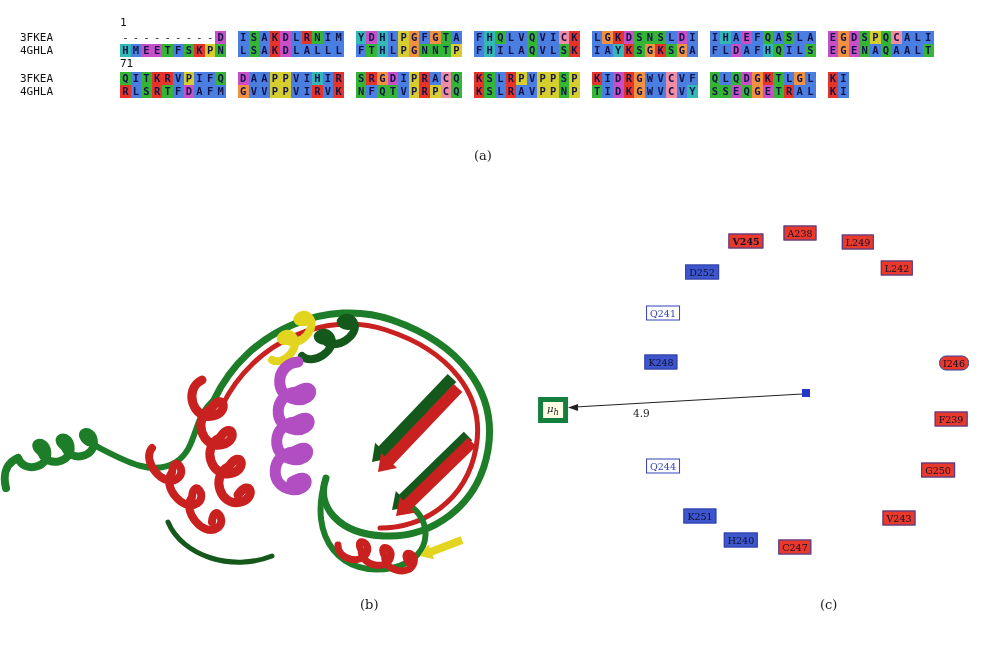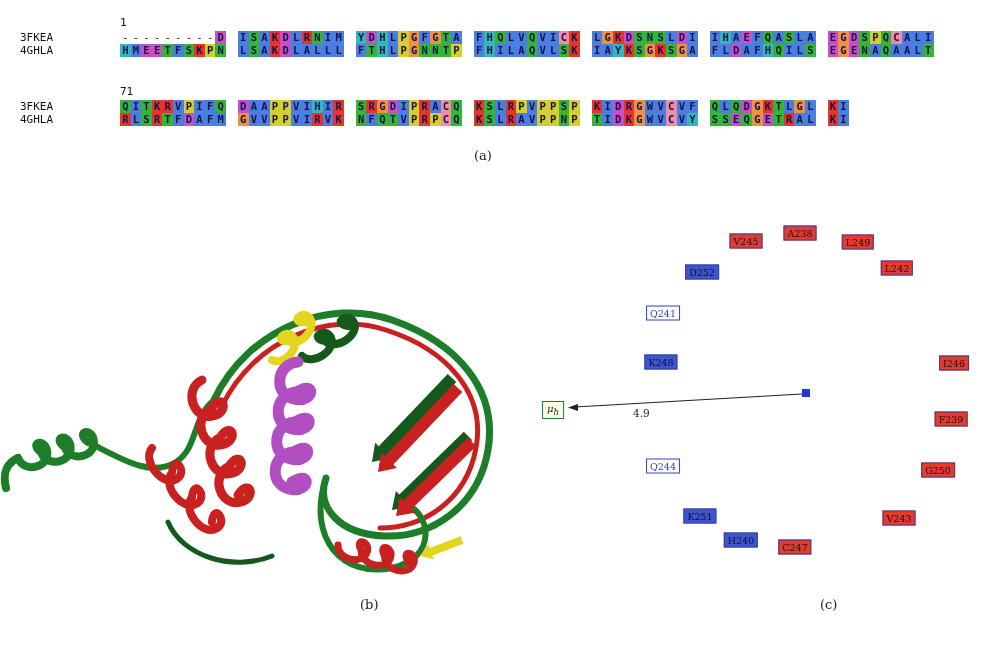--- a/index.html
+++ b/index.html
@@ -4,21 +4,21 @@
 <style>
   html,body{margin:0;padding:0;}
   body{width:1000px;height:649px;position:relative;background:#ffffff;overflow:hidden;
        font-family:"Liberation Sans",sans-serif;}
 
   .panel{position:absolute;}
 
   
   #panel-a{left:20px;top:16px;}
   .aln-group{white-space:nowrap;}
-  .aln-group + .aln-group{margin-top:28px;}
+  .aln-group + .aln-group{}
   .aln-numrow{margin-left:100px;font:11px "DejaVu Sans Mono",monospace;color:#111;margin-bottom:2px;}
   .aln-row{height:13px;line-height:13px;}
   .aln-name{display:inline-block;width:100px;font:11px "DejaVu Sans Mono",monospace;color:#111;vertical-align:top;}
   .aln-block{display:inline-block;margin-right:12px;}
   .aln-block:last-child{margin-right:0;}
   .aln-res{display:inline-block;width:10.6px;height:13px;text-align:center;
            font:bold 10.5px "DejaVu Sans Mono",monospace;color:#13144a;vertical-align:top;}
   .aln-res.gap{background:transparent !important;color:#222;font-weight:normal;}
 
   
@@ -32,21 +32,21 @@
 
   
   #panel-c{left:535px;top:200px;width:460px;height:370px;}
   #wheel-svg{position:absolute;left:0;top:0;}
   .wheel-box{position:absolute;transform:translate(-50%,-50%);
              font:9.5px "DejaVu Serif",serif;padding:1px 3px;
              border:1px solid #3340a0;white-space:nowrap;color:#10102a;}
   .wheel-box.outline{background:#fdfdff;}
   #moment-box{position:absolute;left:18px;top:210px;transform:translate(-50%,-50%);
               font:italic 10px "DejaVu Serif",serif;padding:1px 4px;
-              border:1px solid #15803d;color:#222;}
+              border:5px solid #15803d;color:#222;}
   #moment-value{position:absolute;left:98px;top:207px;font:10.5px "DejaVu Serif",serif;color:#222;}
 </style>
 </head>
 <body>
 
 <div id="panel-a" class="panel">
     <div class="aln-group">
       <div class="aln-numrow">1</div>
       <div class="aln-row"><span class="aln-name">3FKEA</span><span class="aln-block"><span class="aln-res gap">-</span><span class="aln-res gap">-</span><span class="aln-res gap">-</span><span class="aln-res gap">-</span><span class="aln-res gap">-</span><span class="aln-res gap">-</span><span class="aln-res gap">-</span><span class="aln-res gap">-</span><span class="aln-res gap">-</span><span class="aln-res" style="background: rgb(201, 79, 201);">D</span></span><span class="aln-block"><span class="aln-res" style="background: rgb(74, 126, 224);">I</span><span class="aln-res" style="background: rgb(53, 181, 53);">S</span><span class="aln-res" style="background: rgb(74, 126, 224);">A</span><span class="aln-res" style="background: rgb(230, 52, 42);">K</span><span class="aln-res" style="background: rgb(201, 79, 201);">D</span><span class="aln-res" style="background: rgb(74, 126, 224);">L</span><span class="aln-res" style="background: rgb(230, 52, 42);">R</span><span class="aln-res" style="background: rgb(53, 181, 53);">N</span><span class="aln-res" style="background: rgb(74, 126, 224);">I</span><span class="aln-res" style="background: rgb(74, 126, 224);">M</span></span><span class="aln-block"><span class="aln-res" style="background: rgb(51, 183, 183);">Y</span><span class="aln-res" style="background: rgb(201, 79, 201);">D</span><span class="aln-res" style="background: rgb(51, 183, 183);">H</span><span class="aln-res" style="background: rgb(74, 126, 224);">L</span><span class="aln-res" style="background: rgb(214, 206, 46);">P</span><span class="aln-res" style="background: rgb(239, 145, 64);">G</span><span class="aln-res" style="background: rgb(74, 126, 224);">F</span><span class="aln-res" style="background: rgb(239, 145, 64);">G</span><span class="aln-res" style="background: rgb(53, 181, 53);">T</span><span class="aln-res" style="background: rgb(74, 126, 224);">A</span></span><span class="aln-block"><span class="aln-res" style="background: rgb(74, 126, 224);">F</span><span class="aln-res" style="background: rgb(51, 183, 183);">H</span><span class="aln-res" style="background: rgb(53, 181, 53);">Q</span><span class="aln-res" style="background: rgb(74, 126, 224);">L</span><span class="aln-res" style="background: rgb(74, 126, 224);">V</span><span class="aln-res" style="background: rgb(53, 181, 53);">Q</span><span class="aln-res" style="background: rgb(74, 126, 224);">V</span><span class="aln-res" style="background: rgb(74, 126, 224);">I</span><span class="aln-res" style="background: rgb(240, 140, 164);">C</span><span class="aln-res" style="background: rgb(230, 52, 42);">K</span></span><span class="aln-block"><span class="aln-res" style="background: rgb(74, 126, 224);">L</span><span class="aln-res" style="background: rgb(239, 145, 64);">G</span><span class="aln-res" style="background: rgb(230, 52, 42);">K</span><span class="aln-res" style="background: rgb(201, 79, 201);">D</span><span class="aln-res" style="background: rgb(53, 181, 53);">S</span><span class="aln-res" style="background: rgb(53, 181, 53);">N</span><span class="aln-res" style="background: rgb(53, 181, 53);">S</span><span class="aln-res" style="background: rgb(74, 126, 224);">L</span><span class="aln-res" style="background: rgb(201, 79, 201);">D</span><span class="aln-res" style="background: rgb(74, 126, 224);">I</span></span><span class="aln-block"><span class="aln-res" style="background: rgb(74, 126, 224);">I</span><span class="aln-res" style="background: rgb(51, 183, 183);">H</span><span class="aln-res" style="background: rgb(74, 126, 224);">A</span><span class="aln-res" style="background: rgb(201, 79, 201);">E</span><span class="aln-res" style="background: rgb(74, 126, 224);">F</span><span class="aln-res" style="background: rgb(53, 181, 53);">Q</span><span class="aln-res" style="background: rgb(74, 126, 224);">A</span><span class="aln-res" style="background: rgb(53, 181, 53);">S</span><span class="aln-res" style="background: rgb(74, 126, 224);">L</span><span class="aln-res" style="background: rgb(74, 126, 224);">A</span></span><span class="aln-block"><span class="aln-res" style="background: rgb(201, 79, 201);">E</span><span class="aln-res" style="background: rgb(239, 145, 64);">G</span><span class="aln-res" style="background: rgb(201, 79, 201);">D</span><span class="aln-res" style="background: rgb(53, 181, 53);">S</span><span class="aln-res" style="background: rgb(214, 206, 46);">P</span><span class="aln-res" style="background: rgb(53, 181, 53);">Q</span><span class="aln-res" style="background: rgb(240, 140, 164);">C</span><span class="aln-res" style="background: rgb(74, 126, 224);">A</span><span class="aln-res" style="background: rgb(74, 126, 224);">L</span><span class="aln-res" style="background: rgb(74, 126, 224);">I</span></span></div>
       <div class="aln-row"><span class="aln-name">4GHLA</span><span class="aln-block"><span class="aln-res" style="background: rgb(51, 183, 183);">H</span><span class="aln-res" style="background: rgb(74, 126, 224);">M</span><span class="aln-res" style="background: rgb(201, 79, 201);">E</span><span class="aln-res" style="background: rgb(201, 79, 201);">E</span><span class="aln-res" style="background: rgb(53, 181, 53);">T</span><span class="aln-res" style="background: rgb(74, 126, 224);">F</span><span class="aln-res" style="background: rgb(53, 181, 53);">S</span><span class="aln-res" style="background: rgb(230, 52, 42);">K</span><span class="aln-res" style="background: rgb(214, 206, 46);">P</span><span class="aln-res" style="background: rgb(53, 181, 53);">N</span></span><span class="aln-block"><span class="aln-res" style="background: rgb(74, 126, 224);">L</span><span class="aln-res" style="background: rgb(53, 181, 53);">S</span><span class="aln-res" style="background: rgb(74, 126, 224);">A</span><span class="aln-res" style="background: rgb(230, 52, 42);">K</span><span class="aln-res" style="background: rgb(201, 79, 201);">D</span><span class="aln-res" style="background: rgb(74, 126, 224);">L</span><span class="aln-res" style="background: rgb(74, 126, 224);">A</span><span class="aln-res" style="background: rgb(74, 126, 224);">L</span><span class="aln-res" style="background: rgb(74, 126, 224);">L</span><span class="aln-res" style="background: rgb(74, 126, 224);">L</span></span><span class="aln-block"><span class="aln-res" style="background: rgb(74, 126, 224);">F</span><span class="aln-res" style="background: rgb(53, 181, 53);">T</span><span class="aln-res" style="background: rgb(51, 183, 183);">H</span><span class="aln-res" style="background: rgb(74, 126, 224);">L</span><span class="aln-res" style="background: rgb(214, 206, 46);">P</span><span class="aln-res" style="background: rgb(239, 145, 64);">G</span><span class="aln-res" style="background: rgb(53, 181, 53);">N</span><span class="aln-res" style="background: rgb(53, 181, 53);">N</span><span class="aln-res" style="background: rgb(53, 181, 53);">T</span><span class="aln-res" style="background: rgb(214, 206, 46);">P</span></span><span class="aln-block"><span class="aln-res" style="background: rgb(74, 126, 224);">F</span><span class="aln-res" style="background: rgb(51, 183, 183);">H</span><span class="aln-res" style="background: rgb(74, 126, 224);">I</span><span class="aln-res" style="background: rgb(74, 126, 224);">L</span><span class="aln-res" style="background: rgb(74, 126, 224);">A</span><span class="aln-res" style="background: rgb(53, 181, 53);">Q</span><span class="aln-res" style="background: rgb(74, 126, 224);">V</span><span class="aln-res" style="background: rgb(74, 126, 224);">L</span><span class="aln-res" style="background: rgb(53, 181, 53);">S</span><span class="aln-res" style="background: rgb(230, 52, 42);">K</span></span><span class="aln-block"><span class="aln-res" style="background: rgb(74, 126, 224);">I</span><span class="aln-res" style="background: rgb(74, 126, 224);">A</span><span class="aln-res" style="background: rgb(51, 183, 183);">Y</span><span class="aln-res" style="background: rgb(230, 52, 42);">K</span><span class="aln-res" style="background: rgb(53, 181, 53);">S</span><span class="aln-res" style="background: rgb(239, 145, 64);">G</span><span class="aln-res" style="background: rgb(230, 52, 42);">K</span><span class="aln-res" style="background: rgb(53, 181, 53);">S</span><span class="aln-res" style="background: rgb(239, 145, 64);">G</span><span class="aln-res" style="background: rgb(74, 126, 224);">A</span></span><span class="aln-block"><span class="aln-res" style="background: rgb(74, 126, 224);">F</span><span class="aln-res" style="background: rgb(74, 126, 224);">L</span><span class="aln-res" style="background: rgb(201, 79, 201);">D</span><span class="aln-res" style="background: rgb(74, 126, 224);">A</span><span class="aln-res" style="background: rgb(74, 126, 224);">F</span><span class="aln-res" style="background: rgb(51, 183, 183);">H</span><span class="aln-res" style="background: rgb(53, 181, 53);">Q</span><span class="aln-res" style="background: rgb(74, 126, 224);">I</span><span class="aln-res" style="background: rgb(74, 126, 224);">L</span><span class="aln-res" style="background: rgb(53, 181, 53);">S</span></span><span class="aln-block"><span class="aln-res" style="background: rgb(201, 79, 201);">E</span><span class="aln-res" style="background: rgb(239, 145, 64);">G</span><span class="aln-res" style="background: rgb(201, 79, 201);">E</span><span class="aln-res" style="background: rgb(53, 181, 53);">N</span><span class="aln-res" style="background: rgb(74, 126, 224);">A</span><span class="aln-res" style="background: rgb(53, 181, 53);">Q</span><span class="aln-res" style="background: rgb(74, 126, 224);">A</span><span class="aln-res" style="background: rgb(74, 126, 224);">A</span><span class="aln-res" style="background: rgb(74, 126, 224);">L</span><span class="aln-res" style="background: rgb(53, 181, 53);">T</span></span></div>
@@ -85,27 +85,27 @@
 
 <div id="panel-c" class="panel">
   <svg id="wheel-svg" width="460" height="370">
     <line x1="267" y1="194" x2="40" y2="207" stroke="#222222" stroke-width="1"></line>
     <polygon points="33,207.5 43,204 43,211" fill="#222222"></polygon>
     <rect id="origin-marker" x="267" y="189" width="8" height="8" fill="#2438c8"></rect>
   </svg>
   <div id="moment-box" style="background: rgb(255, 255, 230);"><span>μ</span><sub>h</sub></div>
   <div id="moment-value">4.9</div>
 <div class="wheel-box hydrophobic" style="left: 265px; top: 33px; background: rgb(232, 57, 43);">A238</div>
-    <div class="wheel-box hydrophobic" style="left: 211px; top: 41px; background: rgb(232, 57, 43);">V245</div>
+    <div class="wheel-box hydrophobic" style="left: 211px; top: 41px; background: rgb(232, 57, 43); font-weight: bold;">V245</div>
     <div class="wheel-box hydrophobic" style="left: 323px; top: 42px; background: rgb(232, 57, 43);">L249</div>
     <div class="wheel-box hydrophobic" style="left: 362px; top: 68px; background: rgb(232, 57, 43);">L242</div>
     <div class="wheel-box polar" style="left: 167px; top: 72px; background: rgb(61, 85, 205);">D252</div>
     <div class="wheel-box outline" style="left: 128px; top: 113px; color: rgb(51, 68, 187); border-color: rgb(51, 68, 187);">Q241</div>
     <div class="wheel-box polar" style="left: 126px; top: 162px; background: rgb(61, 85, 205);">K248</div>
-    <div class="wheel-box hydrophobic" style="left: 419px; top: 163px; background: rgb(232, 57, 43);">I246</div>
+    <div class="wheel-box hydrophobic" style="left: 419px; top: 163px; background: rgb(232, 57, 43); border-radius: 7px;">I246</div>
     <div class="wheel-box hydrophobic" style="left: 416px; top: 219px; background: rgb(232, 57, 43);">F239</div>
     <div class="wheel-box hydrophobic" style="left: 403px; top: 270px; background: rgb(232, 57, 43);">G250</div>
     <div class="wheel-box outline" style="left: 128px; top: 266px; color: rgb(51, 68, 187); border-color: rgb(51, 68, 187);">Q244</div>
     <div class="wheel-box hydrophobic" style="left: 364px; top: 318px; background: rgb(232, 57, 43);">V243</div>
     <div class="wheel-box polar" style="left: 165px; top: 316px; background: rgb(61, 85, 205);">K251</div>
     <div class="wheel-box polar" style="left: 206px; top: 340px; background: rgb(61, 85, 205);">H240</div>
     <div class="wheel-box hydrophobic" style="left: 260px; top: 347px; background: rgb(232, 57, 43);">C247</div>
   </div>
 <div id="caption-c" class="caption">(c)</div>
 

